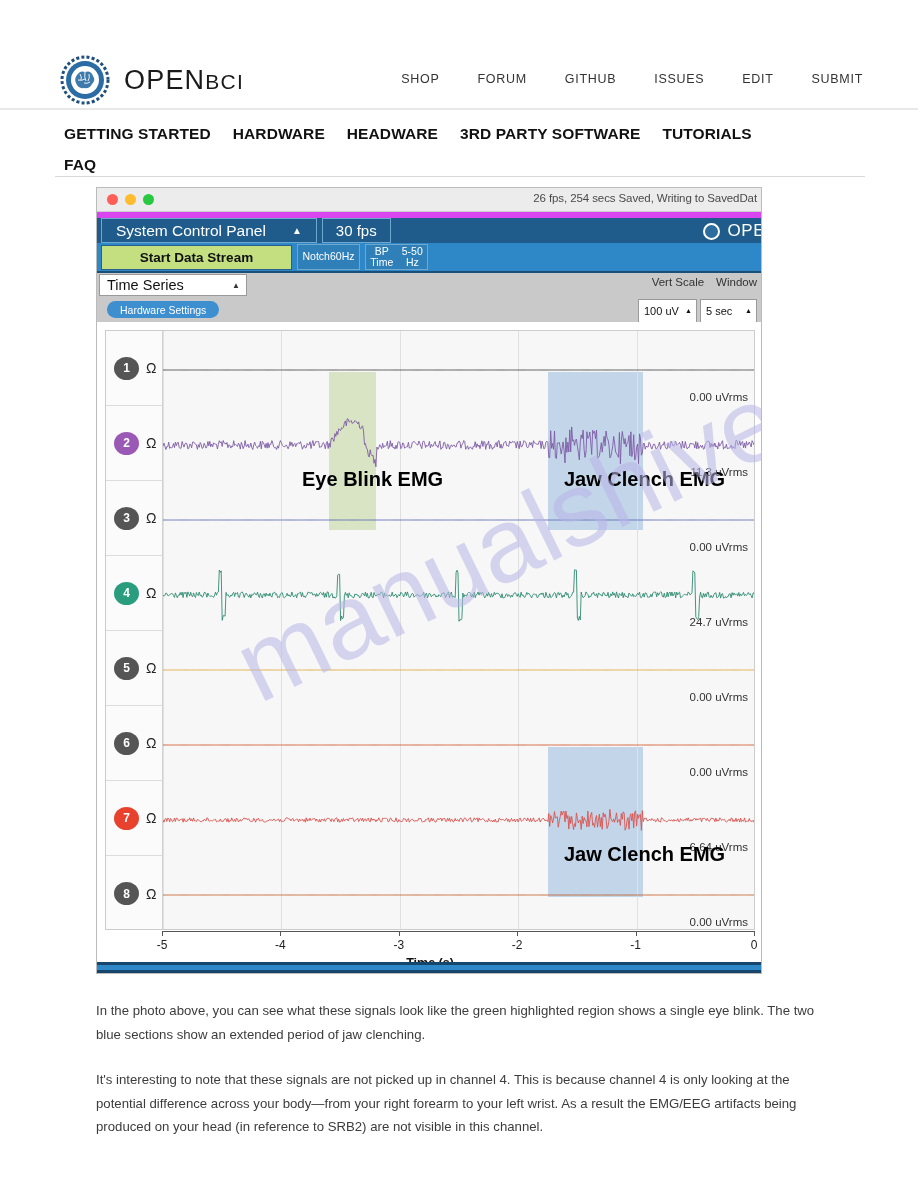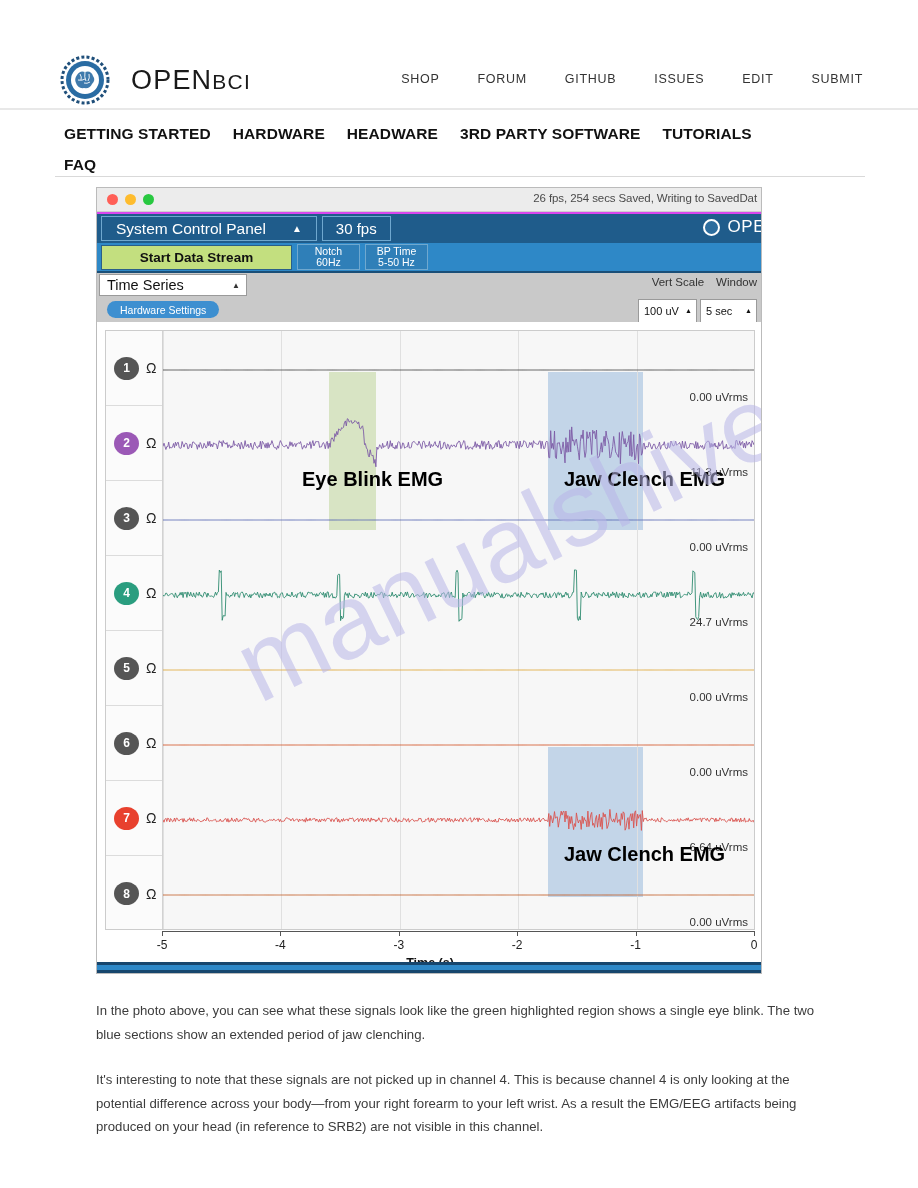--- a/index.html
+++ b/index.html
@@ -13,21 +13,21 @@
     position: relative;
   }
 
   
   .site-header {
     position: absolute; left: 0; top: 0; width: 918px; height: 112px;
     background: #ffffff;
   }
   .logo-wrap {
     position: absolute; left: 60px; top: 55px;
-    display: flex; align-items: center; gap: 21px;
+    display: flex; align-items: center; gap: 14px;
   }
   .logo-mark { width: 50px; height: 50px; position: relative; }
   .logo-text {
     font-size: 27px; letter-spacing: 1.2px; color: #1a1a1a;
     font-family: "Liberation Sans", sans-serif; font-weight: 400;
   }
   .logo-text .small { font-size: 21px; }
 
   .top-nav {
     position: absolute; right: 55px; top: 72px;
@@ -83,21 +83,21 @@
   .dot.y { background: #febc2e; }
   .dot.g { background: #28c840; }
   .status-text {
     position: absolute; right: 4px; top: 4px;
     font-size: 11.5px; color: #4a4a4a; white-space: nowrap;
     letter-spacing: -0.1px;
   }
 
   .ctrlbar {
     height: 31px; background: #1f5c8b;
-    border-top: 2px solid #d946ef;
+    border-top: 6px solid #d946ef;
     display: flex; align-items: center; padding: 0 4px;
     position: relative;
   }
   .scp {
     height: 25px; min-width: 215px; background: #1f5c8b;
     border: 1px solid #6fa8cf; color: #fff;
     display: flex; align-items: center; justify-content: center; gap: 26px;
     font-size: 15.5px; padding: 0 14px;
   }
   .scp .tri { font-size: 10px; }
@@ -126,21 +126,21 @@
   .btn-start {
     width: 191px; height: 25px; background: #c3df7f;
     border: 1px solid #2a5f88; color: #111;
     font-size: 13.5px; font-weight: bold;
     display: flex; align-items: center; justify-content: center;
   }
   .btn-filter {
     width: 63px; height: 26px; background: #2f7fb8;
     border: 1px solid #6fa8cf; color: #ffffff;
     font-size: 10.5px; line-height: 11.5px; text-align: center;
-    display: flex; flex-direction: column; align-items: center; justify-content: center;
+    display: flex; flex-direction: row; align-items: center; justify-content: center;
   }
 
   .widgetbar {
     height: 24px; background: #c9c9c9;
     display: flex; align-items: center; position: relative;
   }
   .ts-select {
     width: 148px; height: 22px; margin-left: 2px; background: #fff;
     border: 1px solid #9a9a9a; color: #111;
     font-size: 14.5px; display: flex; align-items: center;

